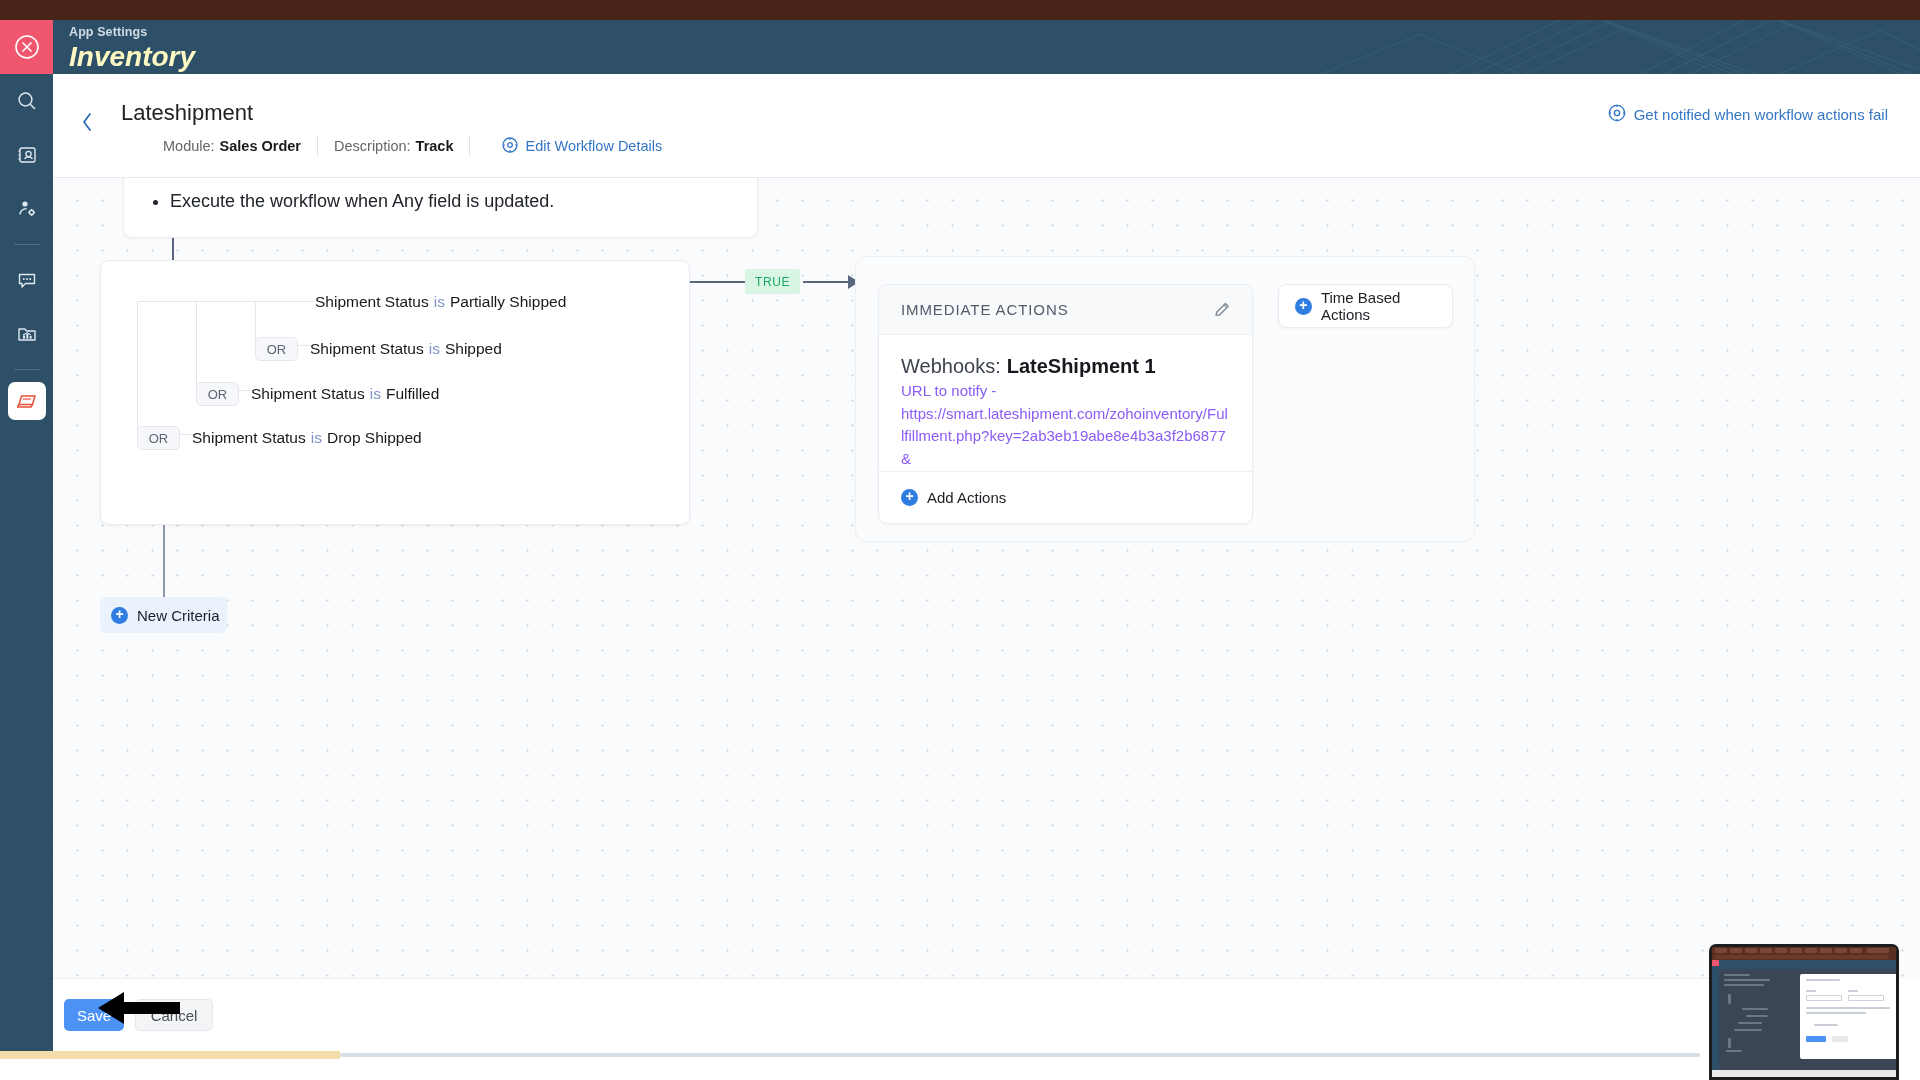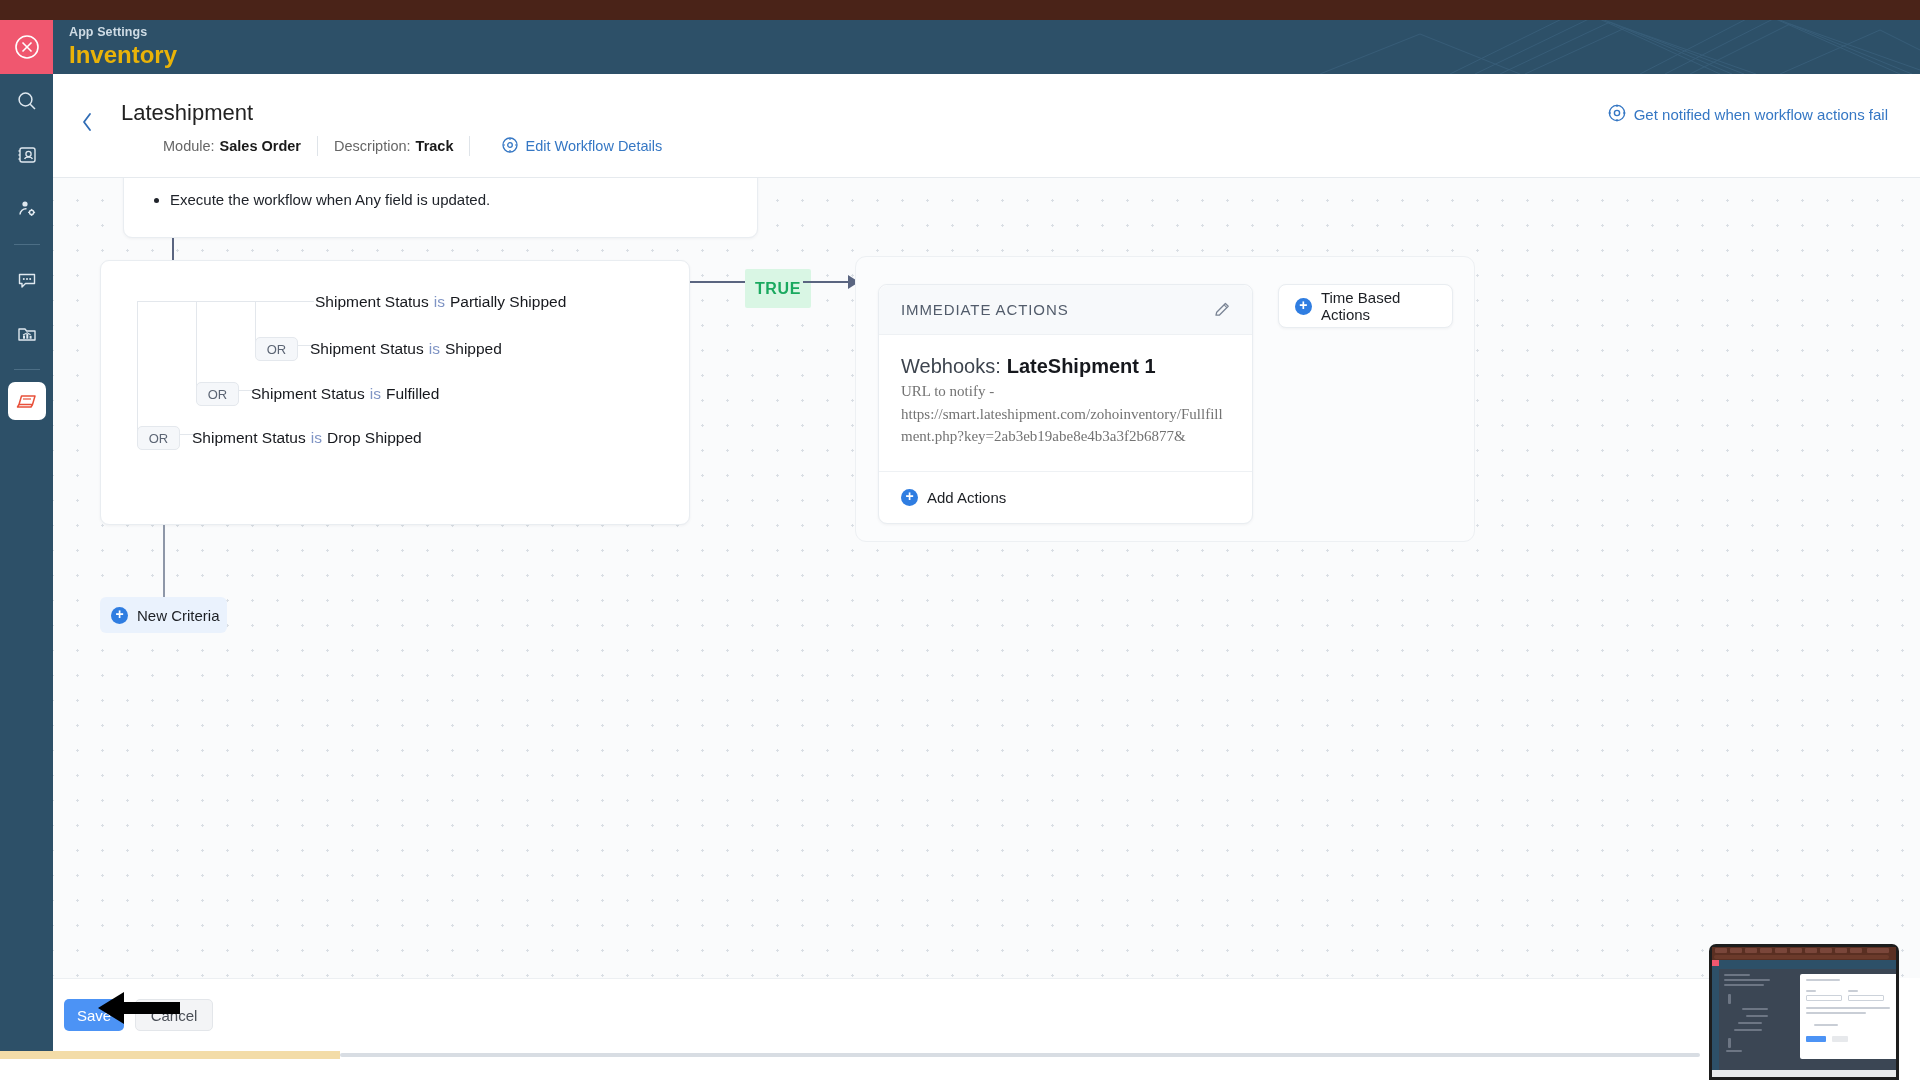--- a/index.html
+++ b/index.html
@@ -50,21 +50,21 @@
   .app-header .pattern {
     position: absolute; right: 0; top: 0; width: 900px; height: 54px;
     opacity: .35;
   }
   .app-header .ah-sub {
     position: absolute; left: 16px; top: 5px;
     font-size: 12.5px; color: #cfdce5; font-weight: bold; letter-spacing: .1px;
   }
   .app-header .ah-title {
     position: absolute; left: 16px; top: 21px;
-    font-size: 24px; color: #eab308; font-weight: bold;
+    font-size: 28px; color: #fef9c3; font-weight: bold; font-style: italic;
   }
 
   
   .page-bar {
     position: absolute; left: 53px; top: 74px; width: 1867px; height: 104px;
     background: #ffffff; border-bottom: 1px solid #e6eaee;
   }
   .back-chev {
     position: absolute; left: 28px; top: 38px; cursor: pointer;
     color: #2f6cb5;
@@ -102,21 +102,21 @@
   }
 
   
   .trigger-card {
     position: absolute; left: 70px; top: -60px; width: 635px; height: 120px;
     background: #ffffff; border: 1px solid #e9edf1; border-radius: 9px;
     box-shadow: 0 1px 3px rgba(30,40,60,.05);
   }
   .trigger-li {
     position: absolute; left: 30px; top: 72px;
-    font-size: 15px; color: #20242b;
+    font-size: 18px; color: #20242b;
     list-style: disc; display: list-item; margin-left: 16px;
   }
 
   
   .conn-v {
     position: absolute; left: 119px; top: 60px; width: 2px; height: 42px;
     background: #5a6580;
   }
   .conn-arrow {
     position: absolute; left: 113px; top: 99px;
@@ -159,23 +159,23 @@
     background: #f5f7fa; border: 1px solid #e4e8ed; border-radius: 5px;
     font-size: 13px; color: #5c6574; margin-right: 12px;
   }
 
   
   .true-line-a {
     position: absolute; left: 637px; top: 103px; width: 55px; height: 2px;
     background: #5a6580;
   }
   .true-pill {
-    position: absolute; left: 692px; top: 91px; height: 39px;
+    position: absolute; left: 692px; top: 91px; height: 25px;
     padding: 0 10px; background: #d9f6e4; color: #1aa95f;
-    font-size: 16px; font-weight: bold; letter-spacing: .6px;
+    font-size: 12px; font-weight: normal; letter-spacing: .6px;
     display: flex; align-items: center; border-radius: 2px;
   }
   .true-line-b {
     position: absolute; left: 750px; top: 103px; width: 47px; height: 2px;
     background: #5a6580;
   }
   .true-arrow {
     position: absolute; left: 795px; top: 97px;
     width: 0; height: 0;
     border-top: 7px solid transparent; border-bottom: 7px solid transparent;
@@ -197,21 +197,21 @@
     border-bottom: 1px solid #eef1f4; border-radius: 9px 9px 0 0;
     display: flex; align-items: center;
   }
   .act-head-title {
     margin-left: 22px; font-size: 15px; color: #525c6b; letter-spacing: .9px;
   }
   .act-body { position: relative; padding: 20px 22px 0 22px; height: 138px; }
   .wh-line { font-size: 20px; color: #3d444e; margin-bottom: 2px; }
   .wh-line b { color: #16181d; margin-left: 6px; }
   .wh-url {
-    font-size: 15px; color: #737373; line-height: 22.5px; word-break: break-all; font-family: Liberation Serif, serif;
+    font-size: 15px; color: #8b5cf6; line-height: 22.5px; word-break: break-all;
   }
   .act-foot {
     position: absolute; left: 0; bottom: 0; width: 100%; height: 52px;
     border-top: 1px solid #eef1f4;
     display: flex; align-items: center; padding-left: 22px;
   }
   .plus-circ {
     width: 17px; height: 17px; border-radius: 50%; background: #2f7de1;
     color: #fff; font-size: 14px; line-height: 15px; text-align: center;
     margin-right: 9px; font-weight: bold;

